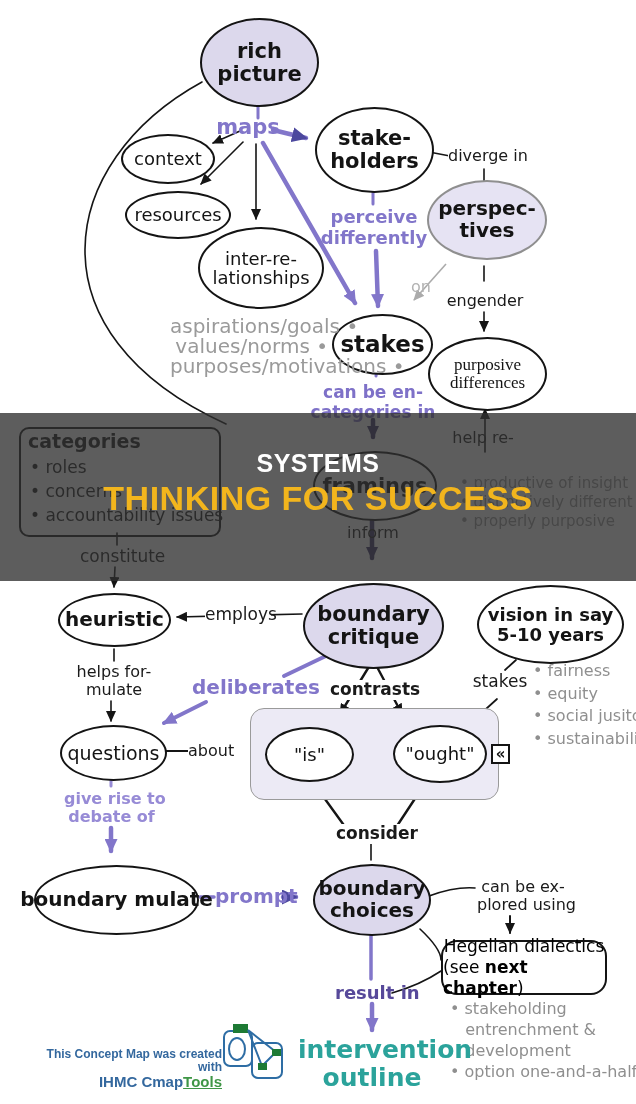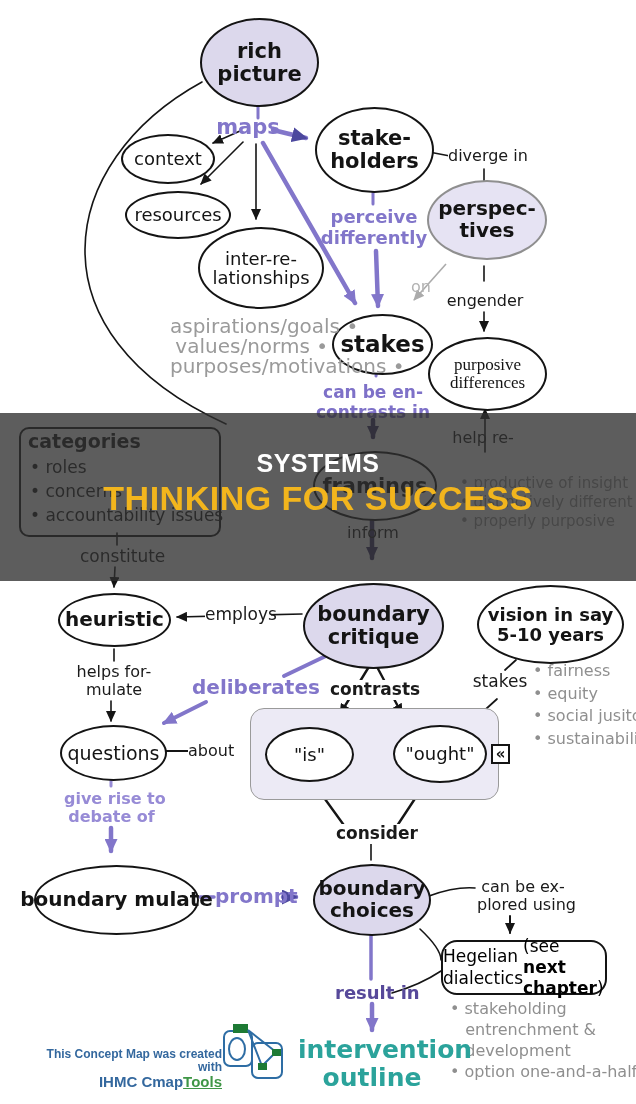--- a/index.html
+++ b/index.html
@@ -15,21 +15,21 @@
   .lbl{position:absolute;z-index:2;white-space:pre;text-align:center;color:#1a1a1a;line-height:1.15;}
   .wbg{background:#fff;}
   .purple{color:#8276ca;font-weight:bold;}
   .purplelight{color:#978bd6;font-weight:bold;}
   .purpledark{color:#57499a;font-weight:bold;}
   .teal{color:#2ba39b;font-weight:bold;}
   .roundbox{position:absolute;z-index:2;border-radius:14px;}
   .container-box{background:#eceaf5;border:1.5px solid #9a9a9a;}
   .cat-box{border:2px solid #141414;border-radius:10px;background:transparent;}
   .heg-box{background:#fff;border:2px solid #141414;border-radius:16px;
-           display:flex;flex-direction:row;align-items:center;justify-content:center;line-height:1.25;}
+           display:flex;flex-direction:column;align-items:center;justify-content:center;line-height:1.25;}
   .band{position:absolute;left:0;top:413px;width:636px;height:168px;z-index:3;
         background:rgba(48,48,48,0.78);display:flex;flex-direction:column;align-items:center;
         padding-top:37px;box-sizing:border-box;font-family:"Liberation Sans",sans-serif;}
   .band .t1,.band .t2{color:#ffffff;font-weight:bold;font-size:25px;line-height:27px;letter-spacing:0.5px;}
   .band .t3{color:#F2B51D;font-weight:bold;font-size:34px;line-height:36px;letter-spacing:0.5px;margin-top:3px;}
   .gicon{position:absolute;z-index:2;width:19px;height:20px;border:2px solid #141414;background:#fff;
          display:flex;align-items:center;justify-content:center;font-size:15px;font-weight:bold;color:#141414;box-sizing:border-box;}
   .credit{position:absolute;z-index:2;text-align:right;line-height:1.1;font-weight:bold;
           font-family:"Liberation Sans",sans-serif;}
   .credit .c1{color:#34689e;font-size:12px;}
@@ -189,21 +189,21 @@
 
   <div class="lbl" style="left:404px;top:278px;width:34px;font-size:16px;color:#b3b3b3;">on</div>
 
   <div class="lbl wbg" style="left:446px;top:292px;width:78px;font-size:16px;">engender</div>
 
   <div class="lbl" style="left:170px;top:316px;width:158px;text-align:right;font-size:20px;line-height:20px;color:#9a9a9a;">aspirations/goals •
 values/norms •
 purposes/motivations •</div>
 
   <div class="lbl" style="left:310px;top:383px;width:126px;font-size:17px;font-weight:bold;color:#7e71c8;">can be en-
-contrasts in</div>
+categories in</div>
 
   <div class="lbl" style="left:450px;top:429px;width:66px;font-size:16px;">help re-</div>
   <div class="lbl" style="left:460px;top:474px;width:145px;text-align:left;font-size:15px;line-height:19px;color:#9a9a9a;">• productive of insight
 • distinctively different
 • properly purposive</div>
   <div class="lbl" style="left:346px;top:524px;width:54px;font-size:16px;">inform</div>
   <div class="lbl" style="left:80px;top:547px;width:76px;font-size:17px;">constitute</div>
 
   <div class="lbl wbg" style="left:205px;top:605px;width:66px;font-size:17px;">employs</div>
 

